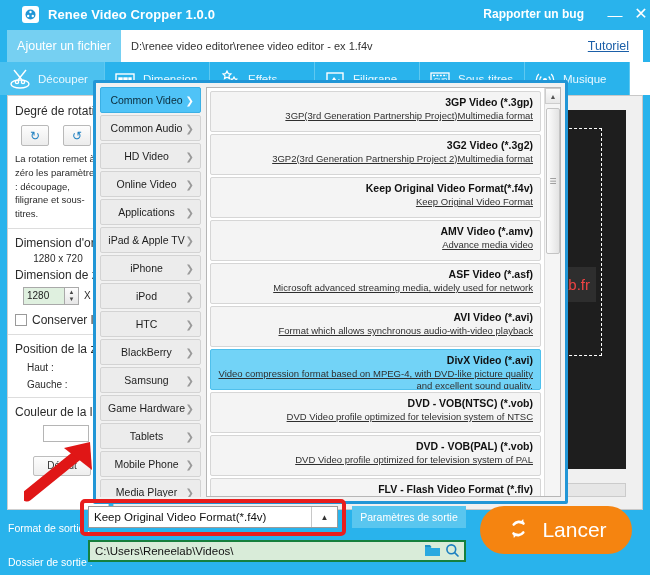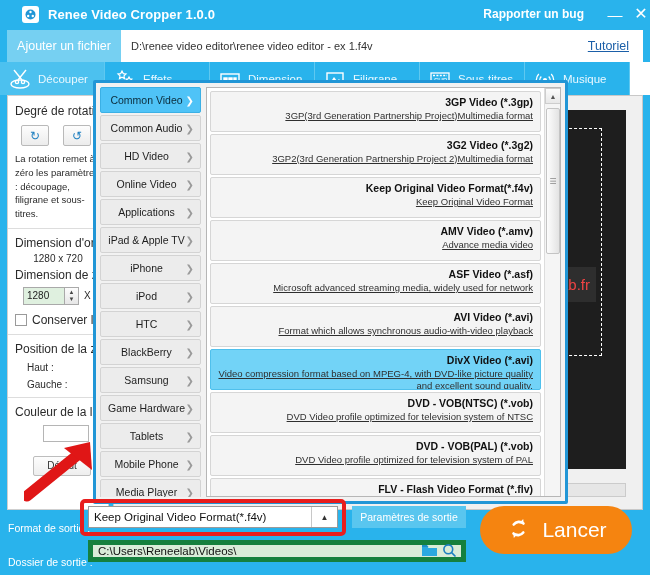--- a/index.html
+++ b/index.html
@@ -272,21 +272,21 @@
   .params-btn {
     position: absolute; left: 352px; top: 506px;
     width: 114px; height: 22px;
     background: #59c6ef; color: #ffffff;
     display: flex; align-items: center; justify-content: center;
     font-size: 10.5px; cursor: pointer;
   }
   .folder-field {
     position: absolute; left: 88px; top: 540px;
     width: 378px; height: 22px;
-    background: #d9ecd9; border: 5px solid #15803d;
+    background: #d9ecd9; border: 2px solid #15803d;
     display: flex; align-items: center;
     font-size: 11.5px; color: #111; padding-left: 5px;
   }
   .folder-icons { margin-left: auto; display: flex; gap: 4px; padding-right: 4px; }
   .lancer {
     position: absolute; left: 480px; top: 506px;
     width: 152px; height: 48px;
     background: #f58410; border-radius: 24px;
     display: flex; align-items: center; justify-content: center; gap: 10px;
     cursor: pointer;
@@ -332,38 +332,38 @@
             <line x1="18" y1="2" x2="10" y2="12"></line>
           <ellipse cx="12" cy="16" rx="9" ry="4"></ellipse>
             <circle cx="9" cy="14" r="1.6"></circle>
             <circle cx="15" cy="14" r="1.6"></circle>
         </svg>
       </span>
       <span class="tlabel">Découper</span>
     </div>
     <div class="tab">
       <span class="ticon">
-        <svg width="24" height="20" viewBox="0 0 24 20" fill="none" stroke="#ffffff" stroke-width="1.2">
-          <path d="M9 2 l1.3 2.6 2.7.4-2 1.9.5 2.7L9 8.3 6.5 9.6 7 6.9 5 5l2.7-.4z"></path>
-          <path d="M16 8 l.9 1.8 1.9.3-1.4 1.3.3 1.9-1.7-.9-1.7.9.3-1.9-1.4-1.3 1.9-.3z"></path>
-          <text x="5" y="18" font-size="7" fill="#fff" stroke="none">A</text>
-        </svg>
-      </span>
-      <span class="tlabel">Effets</span>
-    </div>
-    <div class="tab">
-      <span class="ticon">
         <svg width="24" height="18" viewBox="0 0 24 18" fill="none" stroke="#ffffff" stroke-width="1.4">
           <rect x="3" y="4" width="18" height="11"></rect>
             <rect x="6" y="8" width="3" height="3" fill="#fff"></rect>
           <rect x="11" y="8" width="3" height="3" fill="#fff"></rect>
             <rect x="16" y="8" width="2" height="3" fill="#fff"></rect>
         </svg>
       </span>
       <span class="tlabel">Dimension</span>
+    </div>
+    <div class="tab">
+      <span class="ticon">
+        <svg width="24" height="20" viewBox="0 0 24 20" fill="none" stroke="#ffffff" stroke-width="1.2">
+          <path d="M9 2 l1.3 2.6 2.7.4-2 1.9.5 2.7L9 8.3 6.5 9.6 7 6.9 5 5l2.7-.4z"></path>
+          <path d="M16 8 l.9 1.8 1.9.3-1.4 1.3.3 1.9-1.7-.9-1.7.9.3-1.9-1.4-1.3 1.9-.3z"></path>
+          <text x="5" y="18" font-size="7" fill="#fff" stroke="none">A</text>
+        </svg>
+      </span>
+      <span class="tlabel">Effets</span>
     </div>
     <div class="tab">
       <span class="ticon">
         <svg width="24" height="18" viewBox="0 0 24 18" fill="none" stroke="#ffffff" stroke-width="1.4">
           <rect x="4" y="3" width="16" height="12"></rect>
           <path d="M7 13 l4-6 3 4 2-2 3 4z" fill="#ffffff" stroke="none"></path>
         </svg>
       </span>
       <span class="tlabel">Filigrane</span>
     </div>

